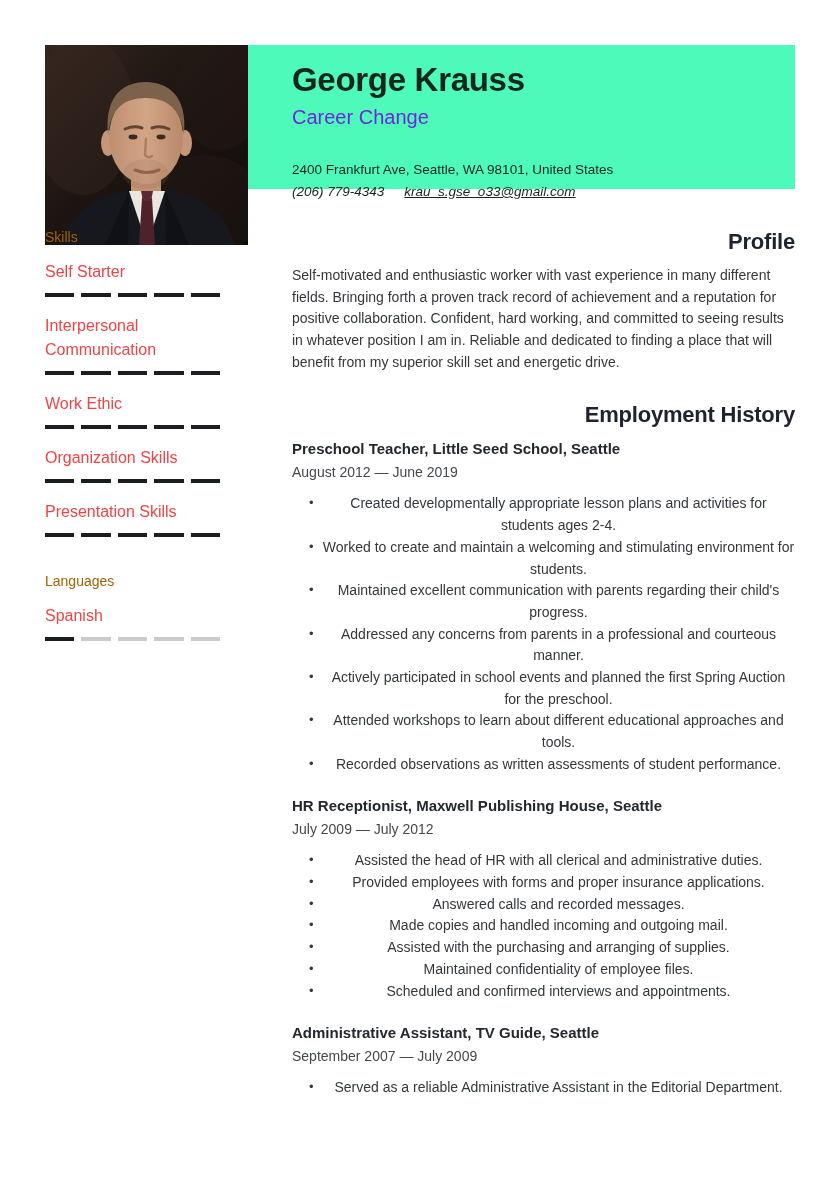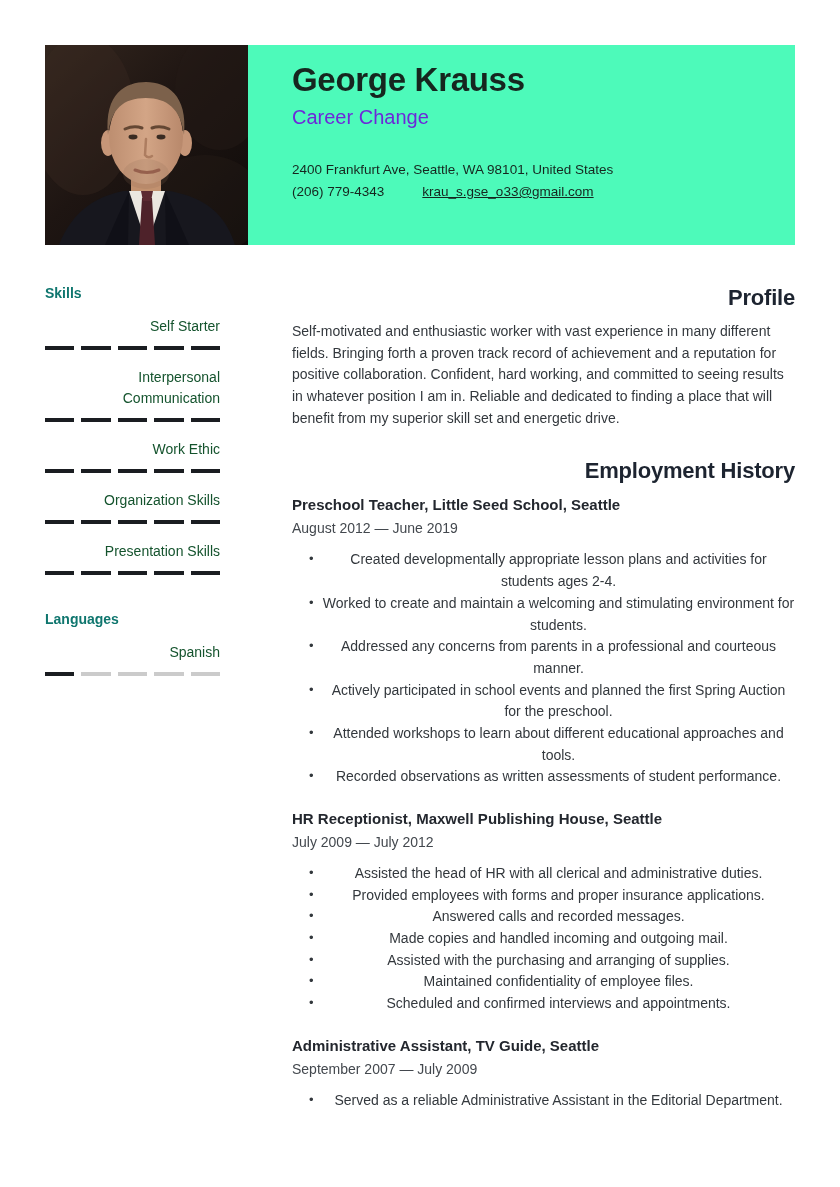--- a/index.html
+++ b/index.html
@@ -12,21 +12,21 @@
     position: relative;
     width: 840px;
     height: 1187px;
     background: #ffffff;
     overflow: hidden;
   }
   
   .header-row {
     display: flex;
     margin: 45px 45px 0 45px;
-    height: 200px;
+    height: 144px;
   }
   .photo {
     width: 203px;
     height: 200px;
     flex: none;
   }
   .photo svg { display: block; width: 203px; height: 200px; }
   .hero {
     flex: 1;
     box-sizing: border-box;
@@ -45,45 +45,44 @@
     margin-top: 7px;
     font-size: 20px;
     color: #6d28d9;
   }
   .contact {
     margin-top: 30px;
     font-size: 13.5px;
     line-height: 1.62;
     color: #16261f;
   }
-  .contact-row2 { display: flex; gap: 38px; align-items: baseline; }
+  .contact-row2 { display: flex; gap: 20px; align-items: baseline; font-style: italic; }
   .email-link { color: #16261f; text-decoration: underline; cursor: pointer; }
   
   .content-row {
     display: flex;
     margin: 40px 45px 0 45px;
   }
   .sidebar {
     width: 175px;
     margin-right: 72px;
     flex: none;
   }
   .side-title {
     margin: 0 0 15px 0;
     font-size: 14px;
-    font-weight: bold;
-    color: #0f766e;
+    font-weight: normal;
+    color: #a16207;
   }
   .skill-item { margin-bottom: 17px; }
   .skill-label {
-    font-size: 14px;
+    font-size: 16px;
     line-height: 1.5;
-    color: #14532d;
+    color: #ef4444;
     margin-bottom: 9px;
-    text-align: right;
   }
   .skill-bar { display: flex; gap: 7px; }
   .seg { height: 4px; flex: 1; }
   .seg.filled { background: var(--bar-filled, #1a1d21); }
   .seg.empty  { background: var(--bar-empty, #cbcbcb); }
   .languages-section { margin-top: 36px; }
   .main { flex: 1; min-width: 0; }
   .section-title {
     margin: 0 0 10px 0;
     font-size: 22px;
@@ -281,20 +280,21 @@
       <p class="profile-text">Self-motivated and enthusiastic worker with vast experience in many different fields. Bringing forth a proven track record of achievement and a reputation for positive collaboration. Confident, hard working, and committed to seeing results in whatever position I am in. Reliable and dedicated to finding a place that will benefit from my superior skill set and energetic drive.</p>
 
       <h2 class="section-title employment-title">Employment History</h2>
       <div>
           <div class="job">
             <h3 class="job-title">Preschool Teacher, Little Seed School, Seattle</h3>
             <div class="job-dates">August 2012 — June 2019</div>
             <ul class="job-bullets">
               <li>Created developmentally appropriate lesson plans and activities for students ages 2-4.</li>
               <li>Worked to create and maintain a welcoming and stimulating environment for students.</li>
+              <li>Maintained excellent communication with parents regarding their child's progress.</li>
               <li>Addressed any concerns from parents in a professional and courteous manner.</li>
               <li>Actively participated in school events and planned the first Spring Auction for the preschool.</li>
               <li>Attended workshops to learn about different educational approaches and tools.</li>
               <li>Recorded observations as written assessments of student performance.</li>
             </ul>
           </div>
           <div class="job">
             <h3 class="job-title">HR Receptionist, Maxwell Publishing House, Seattle</h3>
             <div class="job-dates">July 2009 — July 2012</div>
             <ul class="job-bullets">

